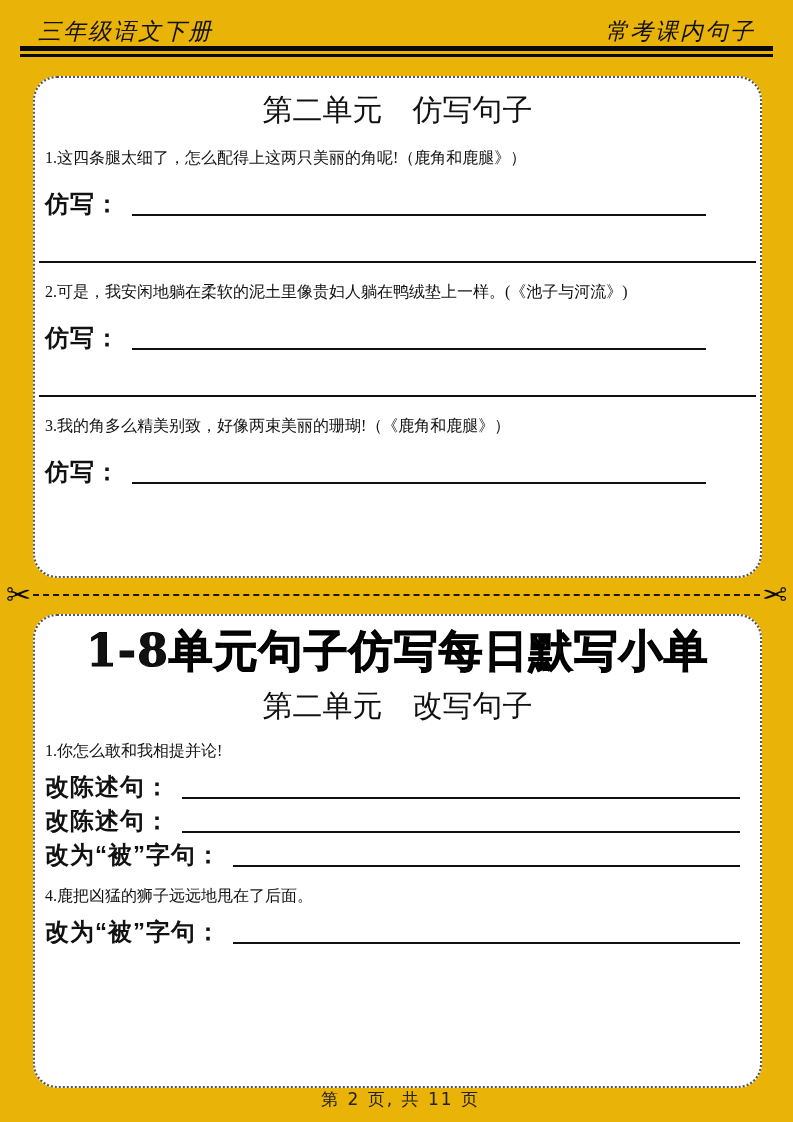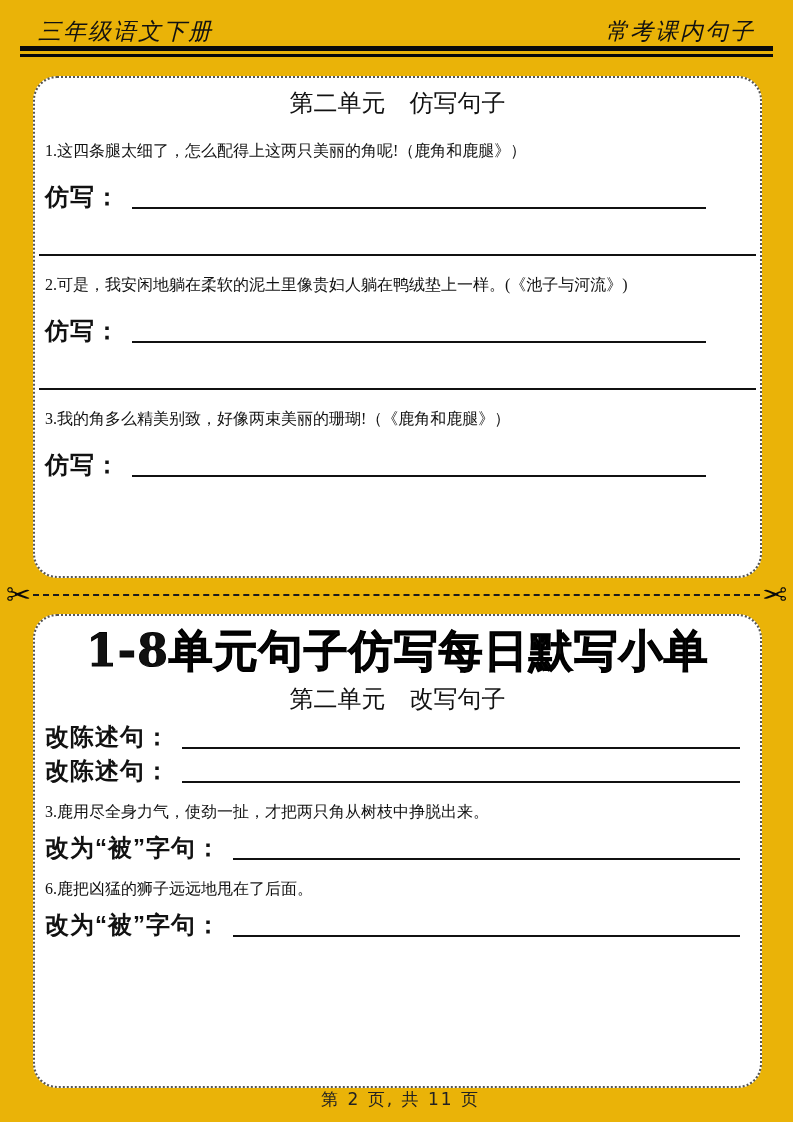--- a/index.html
+++ b/index.html
@@ -38,22 +38,22 @@
     margin:4px 0 0 0;
     text-align:center;
     font-size:44px;line-height:54px;
     font-weight:900;
     font-family:"DejaVu Serif","Liberation Serif",serif;
     letter-spacing:1px;
     -webkit-text-stroke:1px #000;
   }
   .card-subtitle{
     text-align:center;
-    font-size:24px;line-height:38px;
-    margin-top:2px;
+    font-size:30px;line-height:38px;
+    margin-top:9px;
     font-family:"Liberation Serif","DejaVu Serif",serif;
   }
   .q{
     margin:10px 0 0 0;
     font-size:16px;line-height:38px;
     font-family:"Liberation Serif","DejaVu Serif",serif;
   }
   .card2 .q{line-height:34px;margin-top:9px;}
 
   .ans-row{
@@ -145,37 +145,37 @@
   <div class="cutline">
     <span class="scissors left">✂</span>
     <span class="dash"></span>
     <span class="scissors right">✂</span>
   </div>
 
   <section class="card card2">
     <h1 class="card-title">1-8单元句子仿写每日默写小单</h1>
     <div class="card-subtitle">第二单元　改写句子</div>
 
+    <p class="q">1.你怎么敢和我相提并论!</p>
     <div class="ans-row">
       <span class="ans-label">改陈述句：</span>
       <span class="ans-line"></span>
     </div>
 
     <div class="ans-row">
       <span class="ans-label">改陈述句：</span>
       <span class="ans-line"></span>
     </div>
 
-    <p class="q">3.鹿用尽全身力气，使劲一扯，才把两只角从树枝中挣脱出来。</p>
     <div class="ans-row">
       <span class="ans-label">改为“被”字句：</span>
       <span class="ans-line"></span>
     </div>
 
-    <p class="q">6.鹿把凶猛的狮子远远地甩在了后面。</p>
+    <p class="q">4.鹿把凶猛的狮子远远地甩在了后面。</p>
     <div class="ans-row">
       <span class="ans-label">改为“被”字句：</span>
       <span class="ans-line"></span>
     </div>
   </section>
 
   <footer class="pg-footer">第 2 页, 共 11 页</footer>
 
 </div>
 

